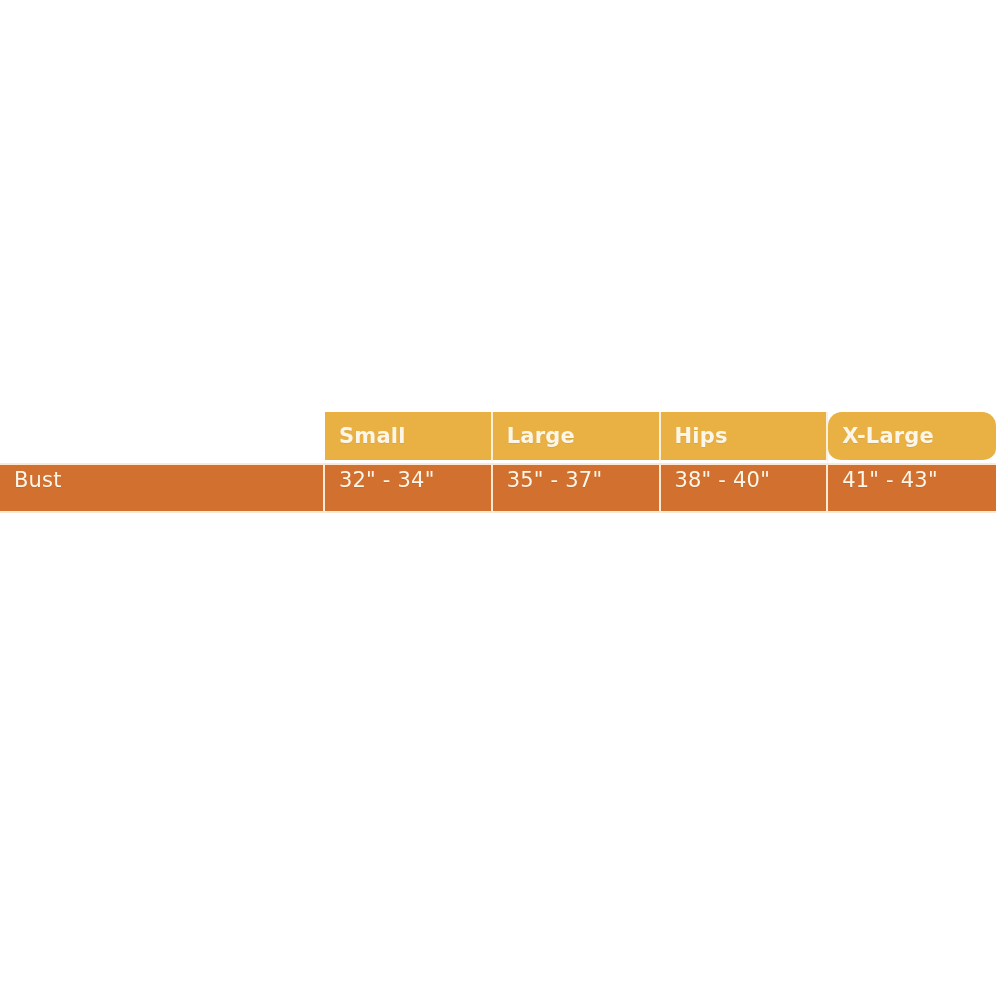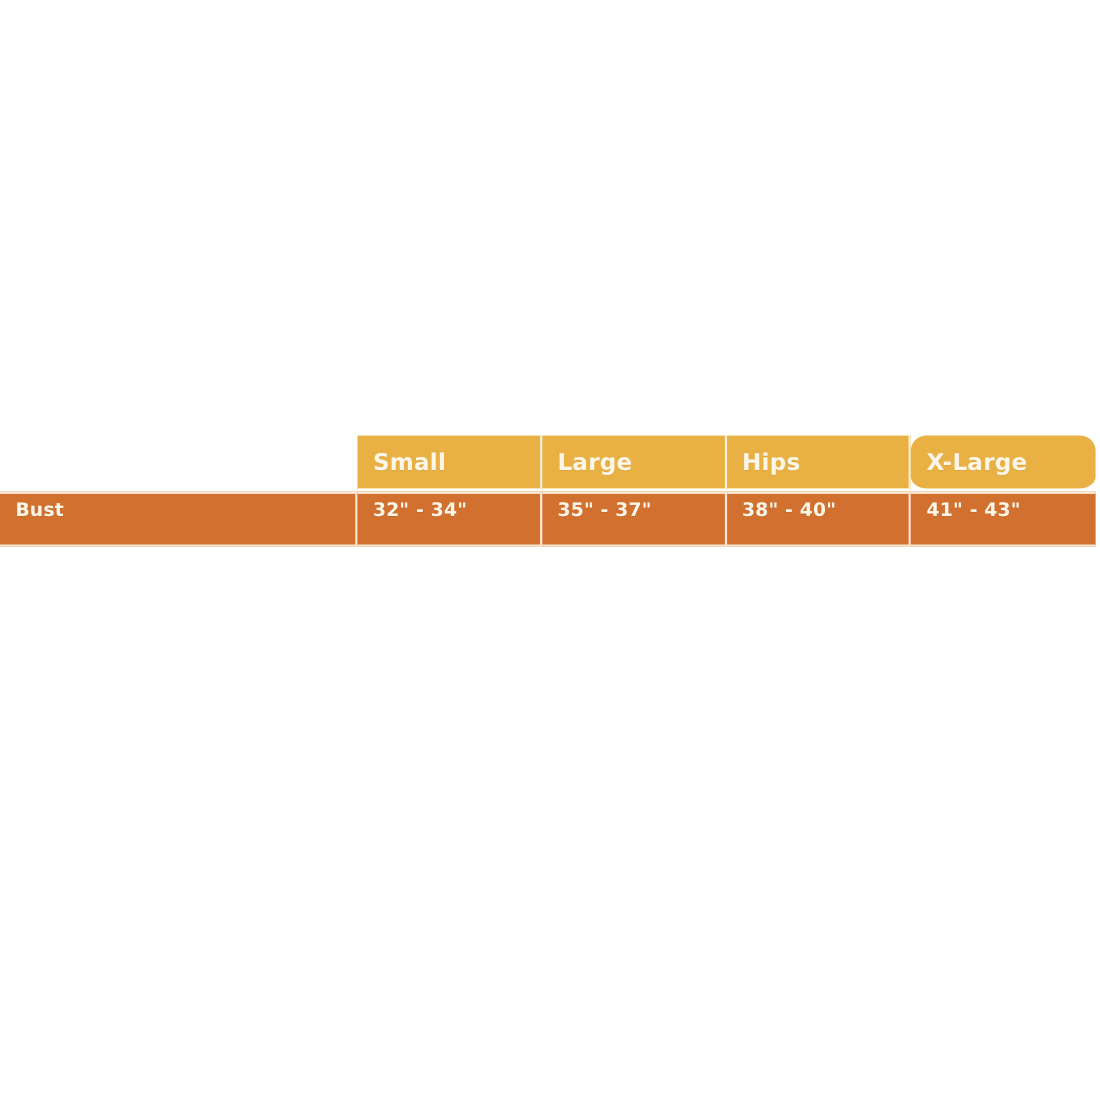--- a/index.html
+++ b/index.html
@@ -11,21 +11,21 @@
     height: 1000px;
     background: #ffffff;
     font-family: "DejaVu Sans", sans-serif;
     overflow: hidden;
     position: relative;
   }
 
   #size-chart-wrapper {
     position: absolute;
     left: 0px;
-    top: 396px;
+    top: 412px;
     width: 872px;
   }
 
   table.size-chart {
     border-collapse: separate;
     border-spacing: 0;
     width: 996px;
     table-layout: fixed;
   }
 
@@ -58,22 +58,22 @@
     border-right: none;
     border-radius: 14px;
   }
 
   
   .size-chart tbody td {
     height: 50px;
     padding: 0 0 16px 14px;
     text-align: left;
     vertical-align: middle;
-    font-size: 17px;
-    font-weight: bold;
+    font-size: 21px;
+    font-weight: normal;
     letter-spacing: 0.2px;
     color: #FCF6E9;
     background: #D2702F;
     border-right: 2px solid #FBE9D4;
     border-bottom: 2px solid #FBE9D4;
     box-sizing: border-box;
     white-space: nowrap;
     text-shadow: 0 1px 0 rgba(0,0,0,0.07);
   }
   .size-chart tbody td.last-col {

